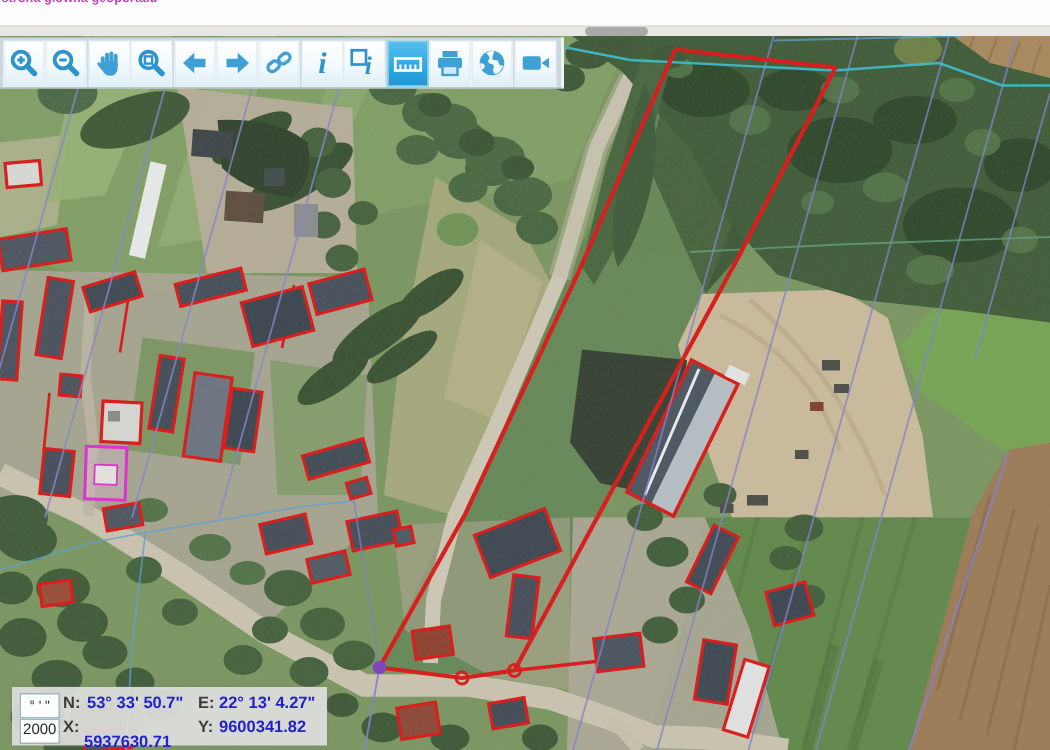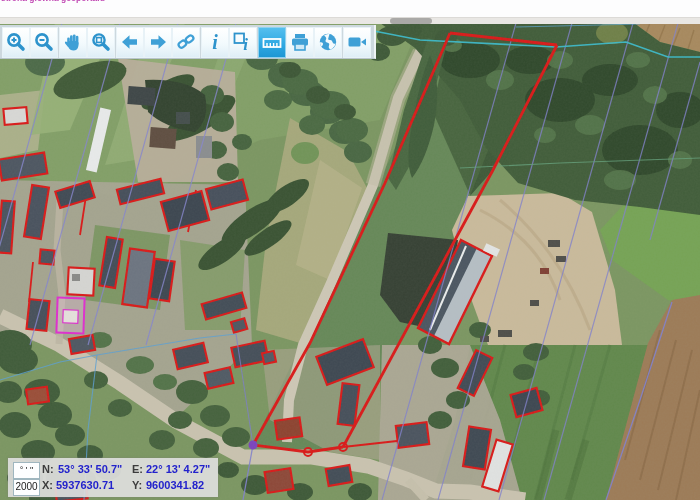--- a/index.html
+++ b/index.html
@@ -486,17 +486,17 @@
 <div class="panel">
 
 <div class="pbox" style="top:4px;">° ' "</div>
 
 <div class="pbox" style="top:21px;font-size:10px;">2000</div>
 <span class="plab" style="left:34px;top:5px;">N:</span>
 <span class="pval" style="left:50px;top:5px;">53° 33' 50.7"</span>
 <span class="plab" style="left:124px;top:5px;">E:</span>
 <span class="pval" style="left:138px;top:5px;">22° 13' 4.27"</span>
 <span class="plab" style="left:34px;top:21px;">X:</span>
-<span class="pval" style="left:48px;top:21px;">5937630.71</span>
+<span class="pval" style="left:48px;top:31px;">5937630.71</span>
 <span class="plab" style="left:124px;top:21px;">Y:</span>
 <span class="pval" style="left:138px;top:21px;">9600341.82</span>
 </div>
 </div>
 
 </body></html>

